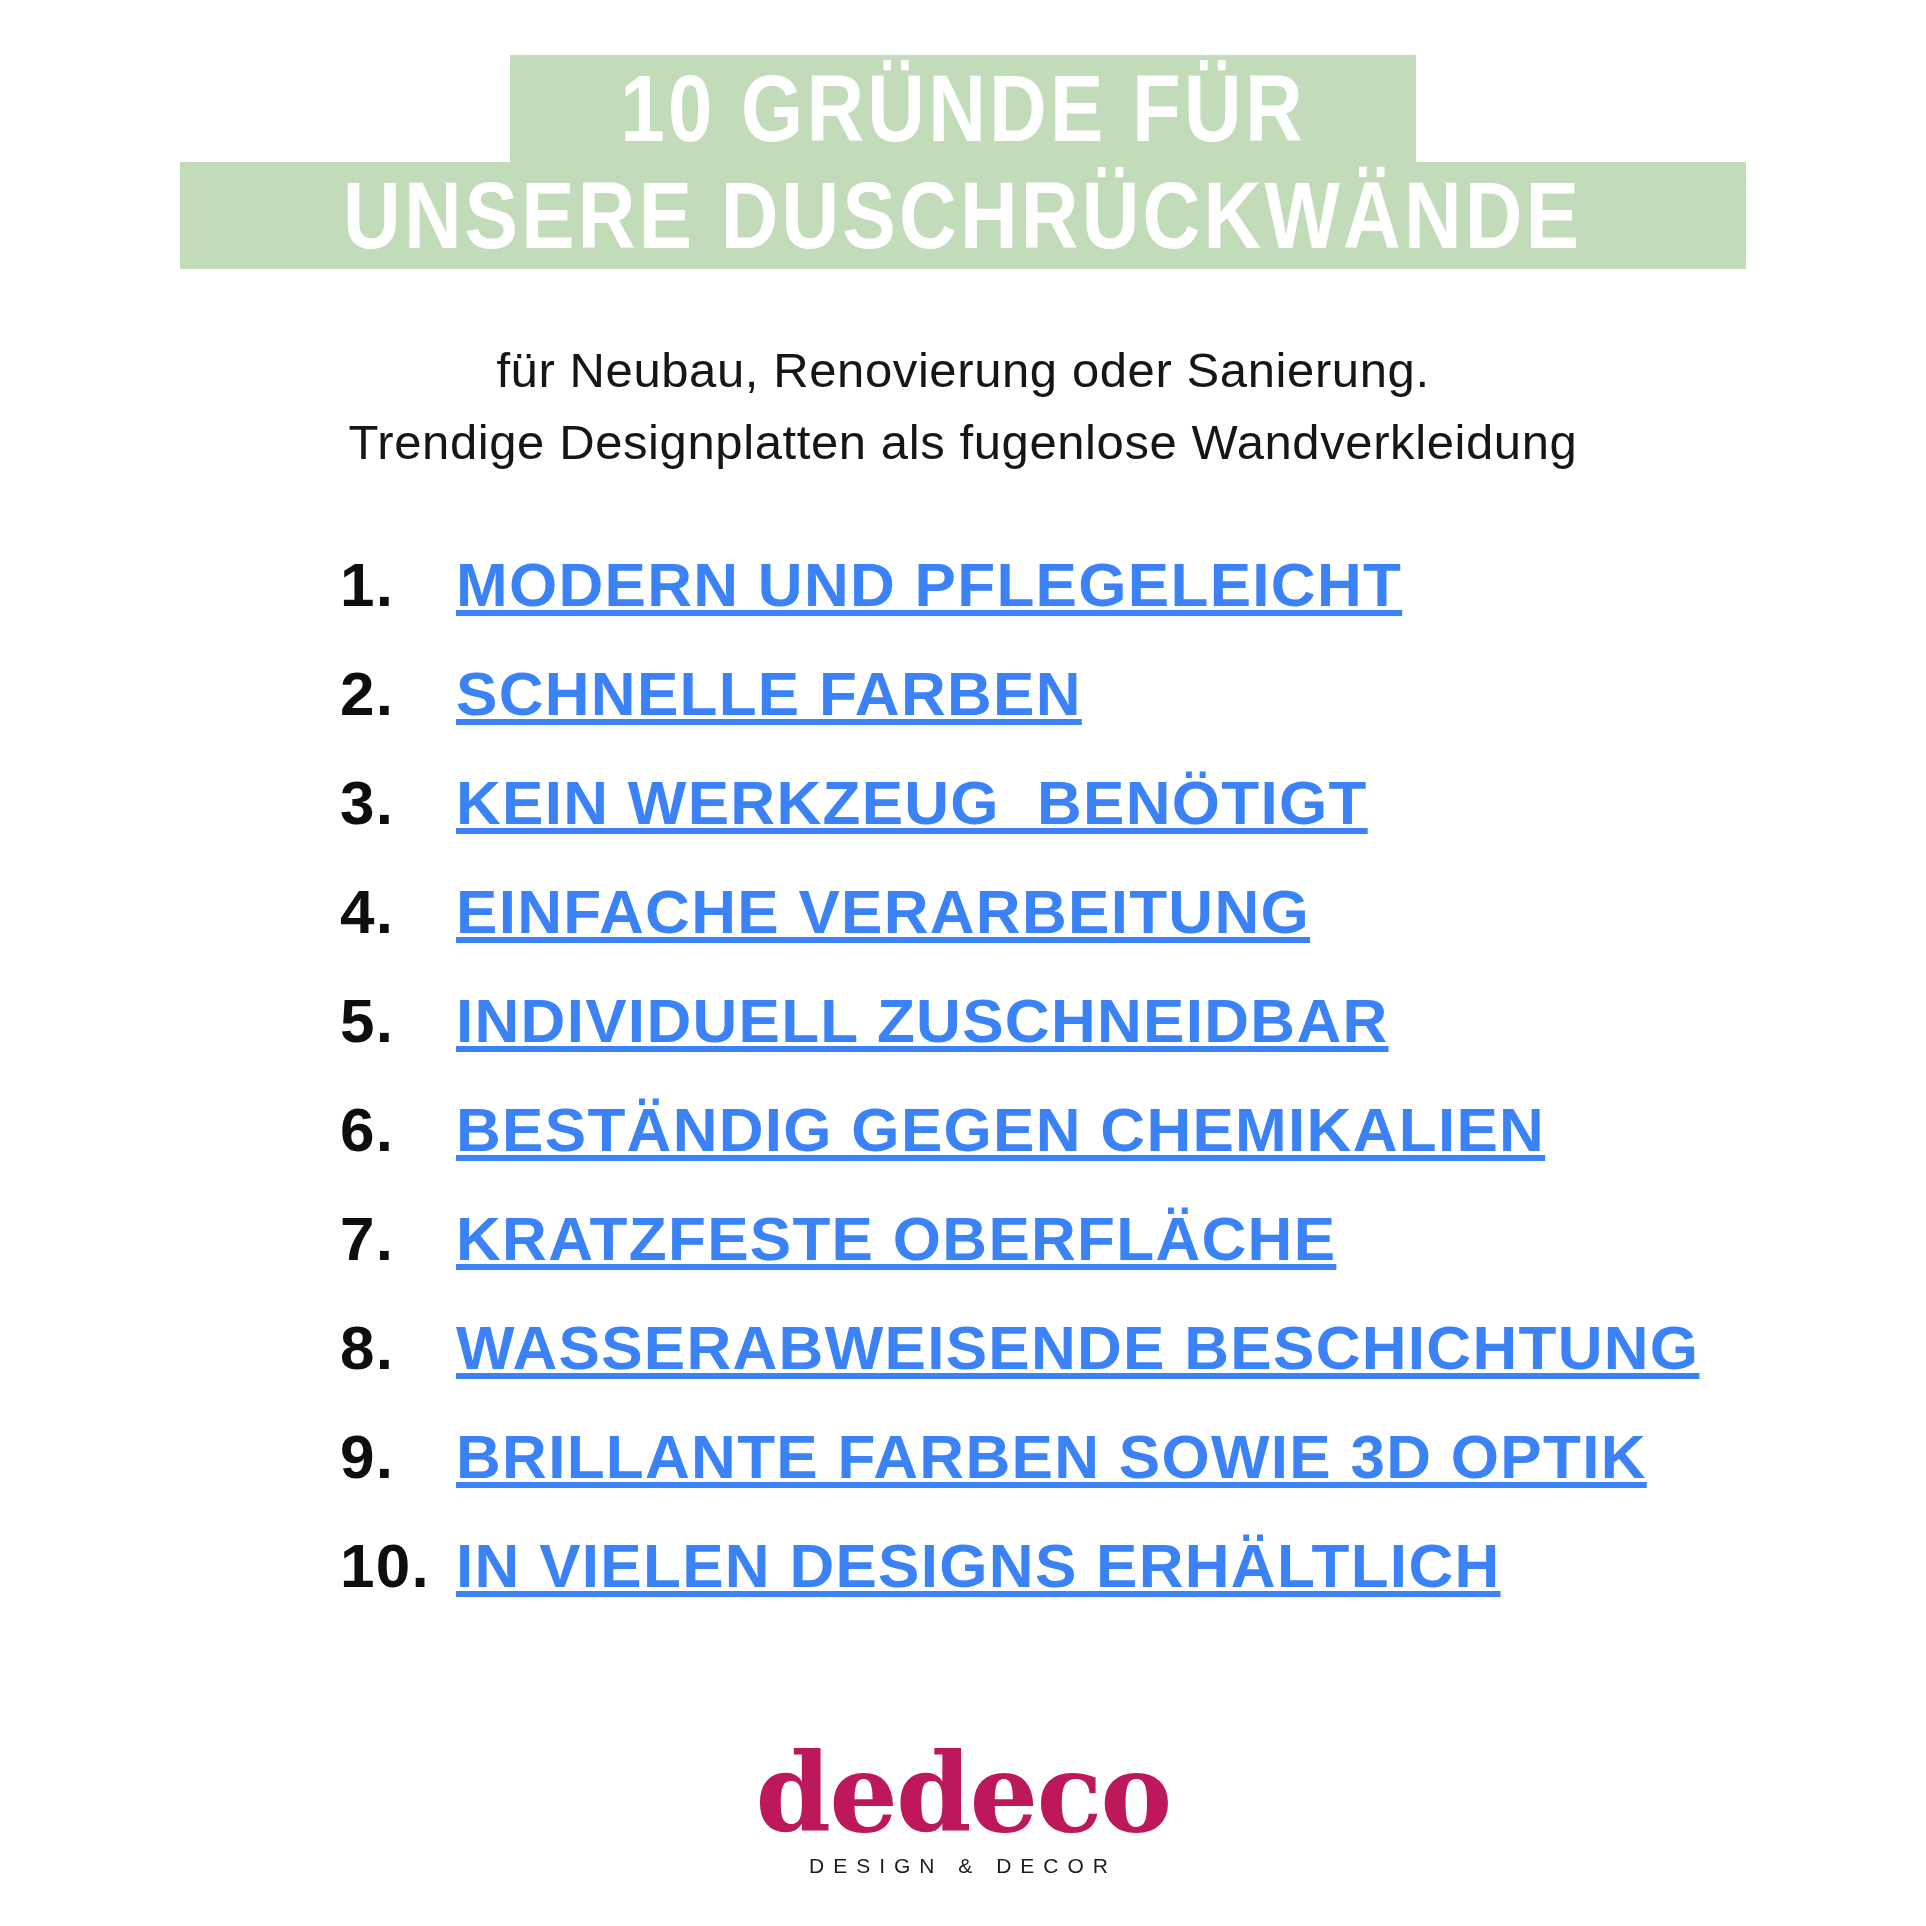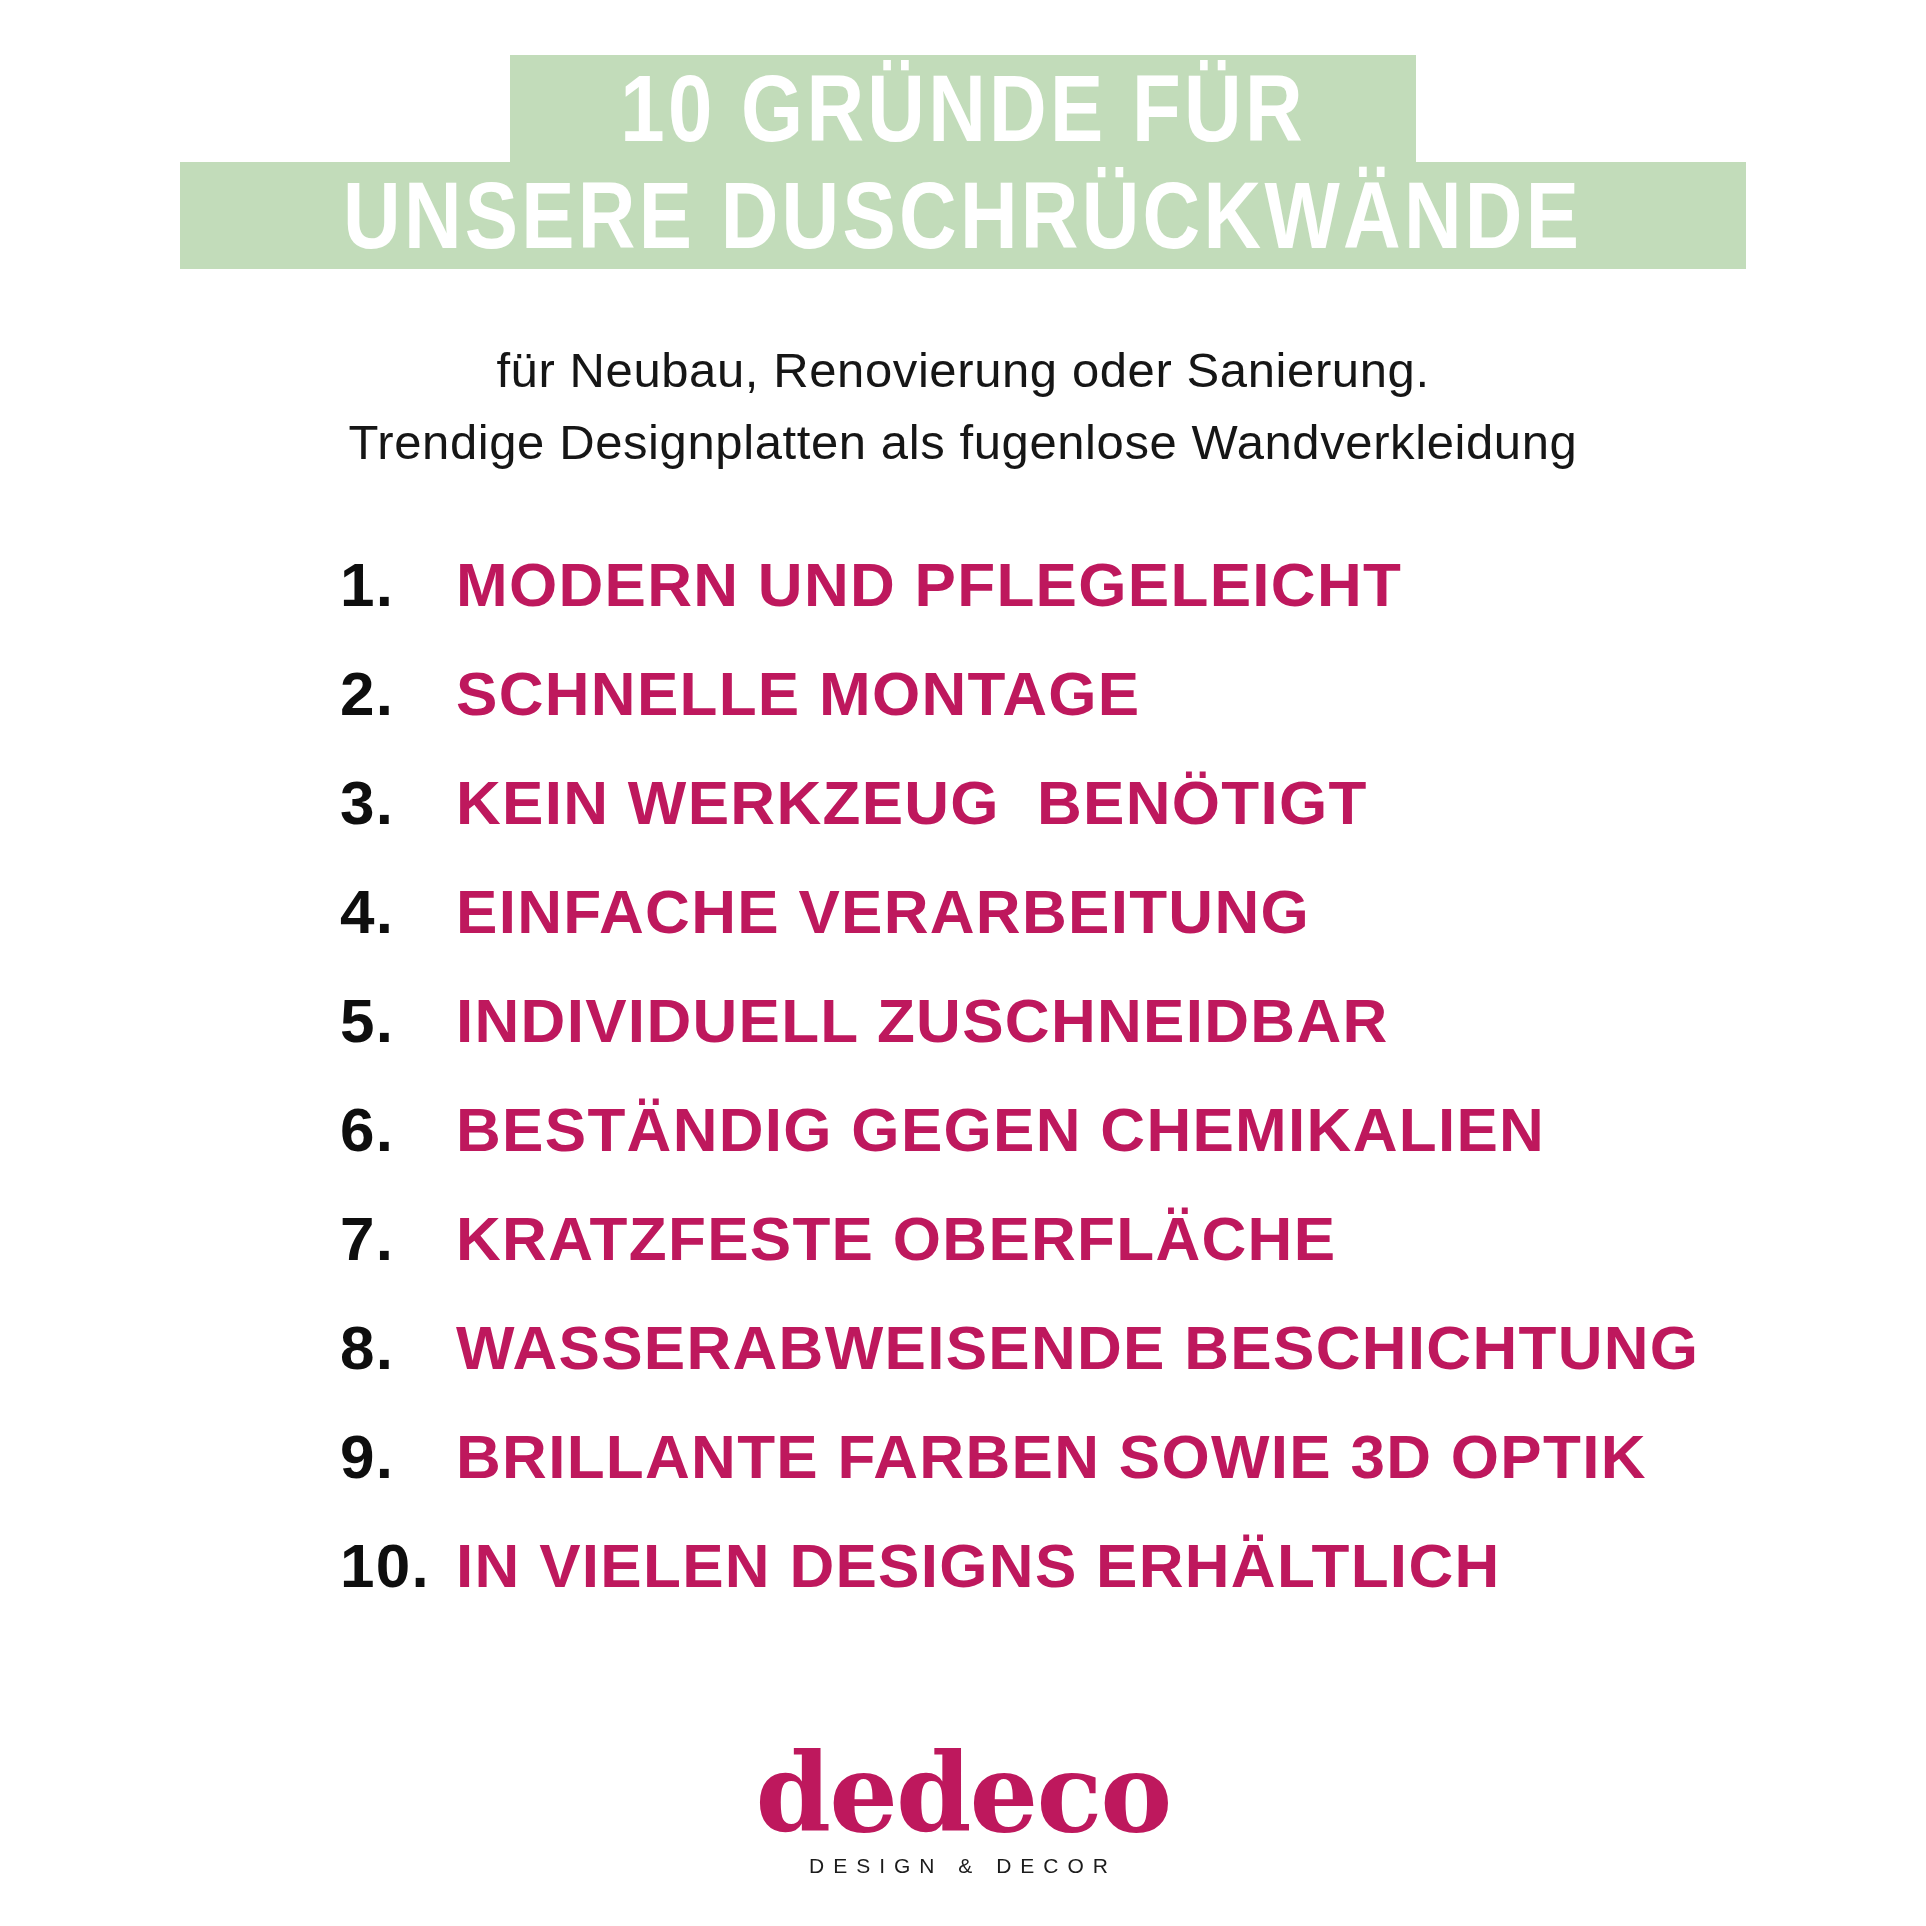--- a/index.html
+++ b/index.html
@@ -74,21 +74,22 @@
     line-height: 69px;
     letter-spacing: 1.3px;
     color: #0e0e0e;
   }
   .label {
     font-weight: 700;
     font-size: 62px;
     line-height: 69px;
     letter-spacing: 1.3px;
     white-space: pre-wrap;
-    color: #be185d;
+    color: #3b82f6;
+    text-decoration: underline;
   }
 
   
   .footer {
     position: absolute;
     bottom: 48px;
     left: 0;
     width: 100%;
     text-align: center;
   }
@@ -127,21 +128,21 @@
     <div>Trendige Designplatten als fugenlose Wandverkleidung</div>
   </div>
 
   <div class="list">
     <div class="row">
       <div class="num">1.</div>
       <div class="label">MODERN UND PFLEGELEICHT</div>
     </div>
     <div class="row">
       <div class="num">2.</div>
-      <div class="label">SCHNELLE MONTAGE</div>
+      <div class="label">SCHNELLE FARBEN</div>
     </div>
     <div class="row">
       <div class="num">3.</div>
       <div class="label">KEIN WERKZEUG  BENÖTIGT</div>
     </div>
     <div class="row">
       <div class="num">4.</div>
       <div class="label">EINFACHE VERARBEITUNG</div>
     </div>
     <div class="row">

